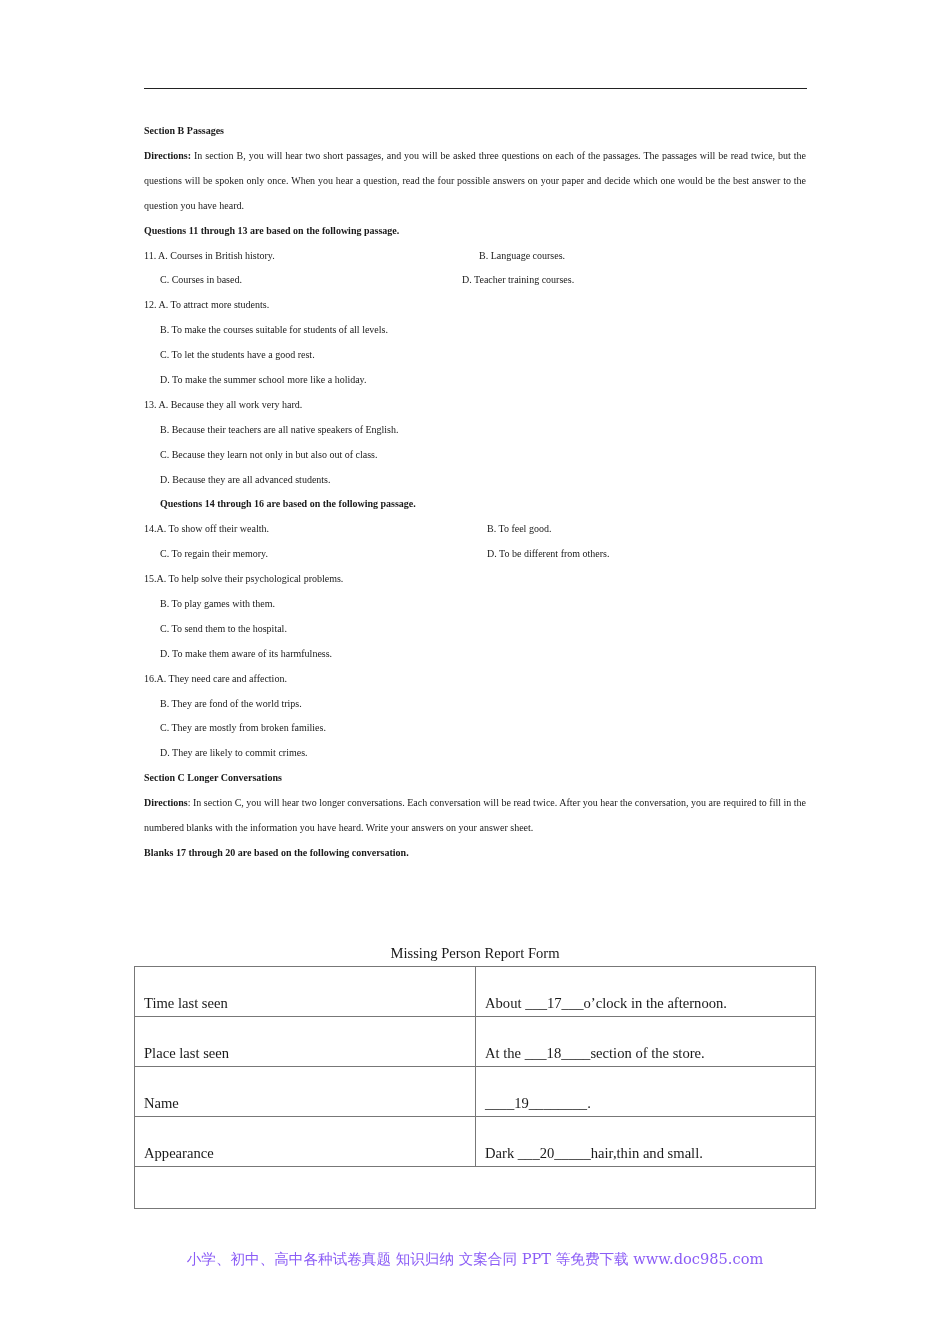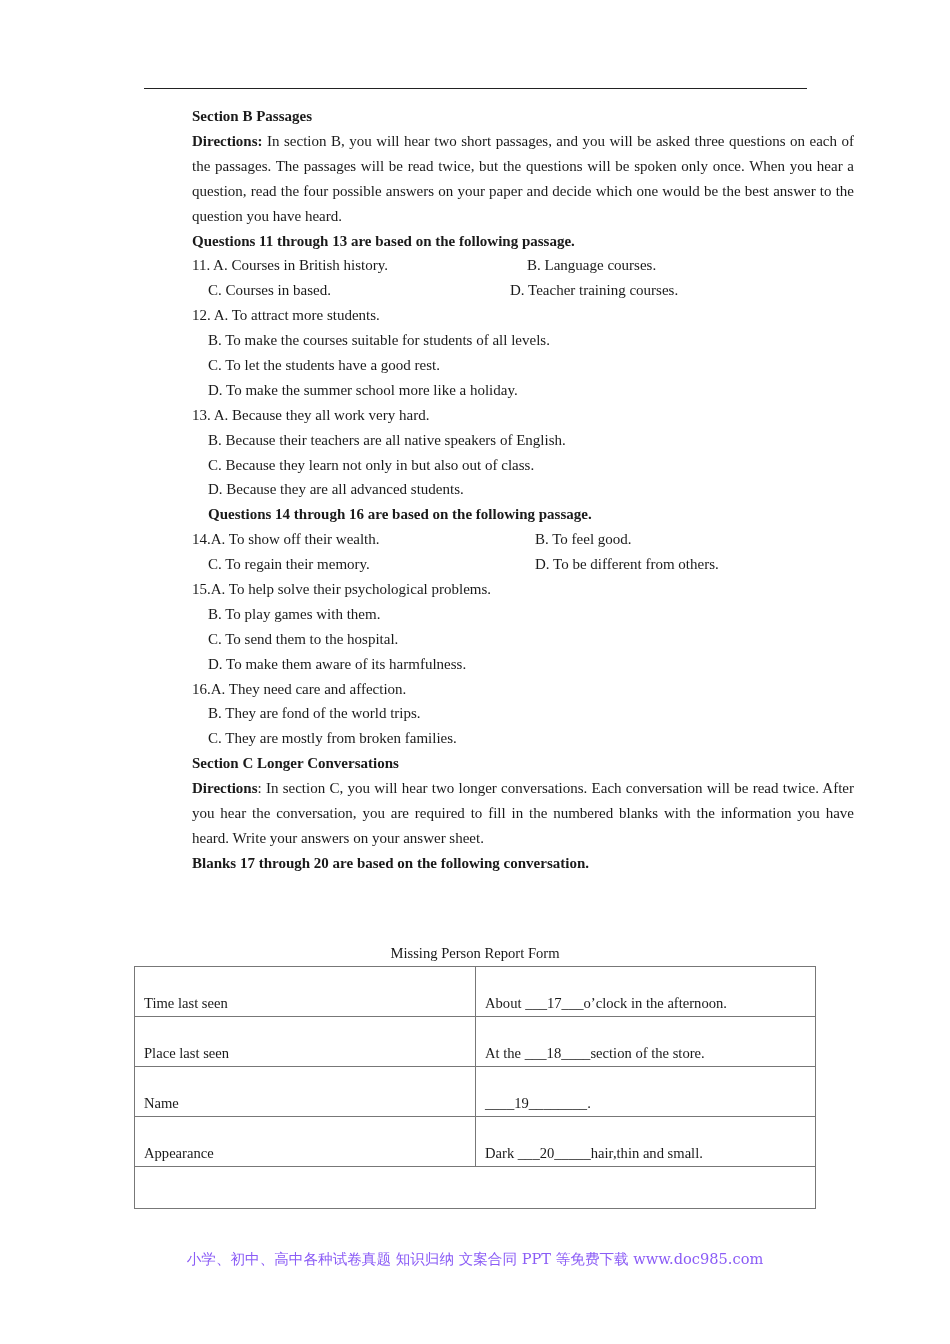--- a/index.html
+++ b/index.html
@@ -6,22 +6,22 @@
   body {
     width: 950px; height: 1344px; position: relative; overflow: hidden;
     font-family: "Liberation Serif", "DejaVu Serif", serif;
     color: #1a1a1a;
   }
   .top-rule {
     position: absolute; left: 144px; top: 88px; width: 663px; height: 0;
     border-top: 1.5px solid #222;
   }
   .content {
-    position: absolute; left: 144px; top: 104px; width: 662px;
-    font-size: 15px; line-height: 24.9px; margin-left: 48px;
+    position: absolute; left: 144px; top: 119px; width: 662px;
+    font-size: 10px; line-height: 24.9px;
   }
   .line { white-space: nowrap; position: relative; height: 24.9px; }
   .b { font-weight: bold; }
   .justify {
     text-align: justify; white-space: normal; height: auto;
   }
   .ind { padding-left: 16px; }
   .col2 { position: absolute; top: 0; }
   .caption {
     position: absolute; left: 0; width: 950px; top: 942px;
@@ -85,20 +85,21 @@
   </div>
 
   <div class="line">15.A. To help solve their psychological problems.</div>
   <div class="line ind">B. To play games with them.</div>
   <div class="line ind">C. To send them to the hospital.</div>
   <div class="line ind">D. To make them aware of its harmfulness.</div>
 
   <div class="line">16.A. They need care and affection.</div>
   <div class="line ind">B. They are fond of the world trips.</div>
   <div class="line ind">C. They are mostly from broken families.</div>
+  <div class="line ind">D. They are likely to commit crimes.</div>
 
   <div class="line b">Section C  Longer Conversations</div>
   <div class="line justify"><span class="b">Directions</span><span>: In section C, you will hear two longer conversations. Each conversation will be read twice. After you hear the conversation, you are required to fill in the numbered blanks with the information you have heard. Write your answers on your answer sheet.</span></div>
   <div class="line b">Blanks 17 through 20 are based on the following conversation.</div>
 </div>
 
 <div class="caption">Missing Person Report Form</div>
 
 <table class="form">
   <tbody>

